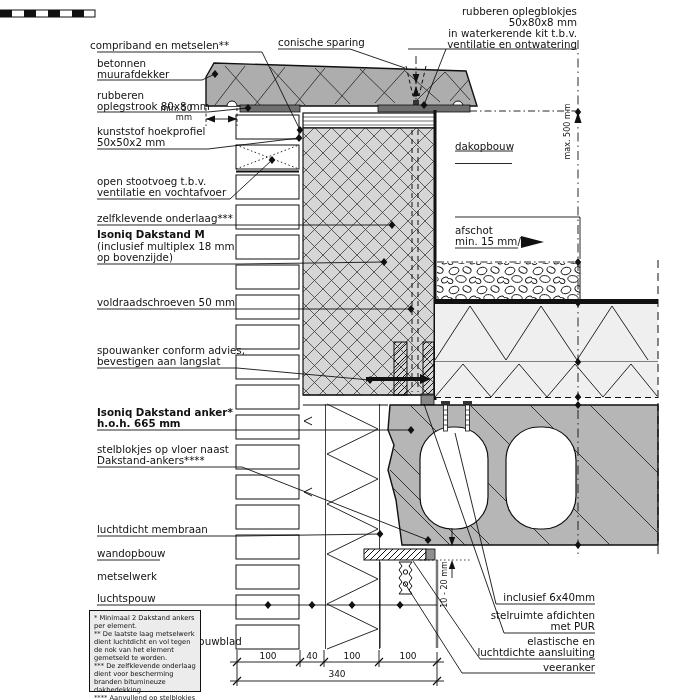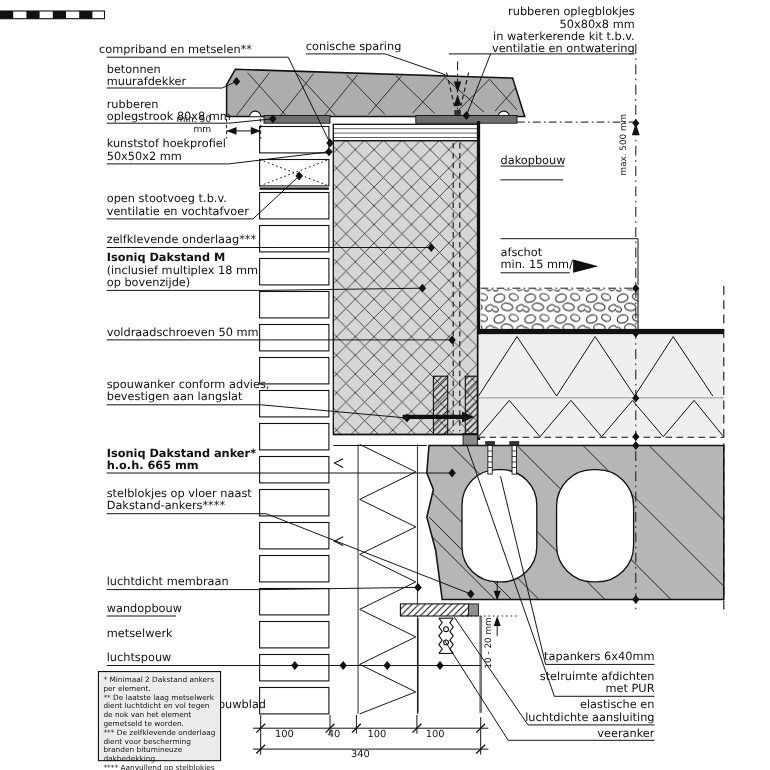--- a/index.html
+++ b/index.html
@@ -4,21 +4,21 @@
 <style>
   html,body{margin:0;padding:0;background:#fff;}
   #stage{position:relative;width:700px;height:700px;background:#fff;overflow:hidden;
          font-family:"DejaVu Sans",sans-serif;color:#111;}
   #stage svg{position:absolute;left:0;top:0;}
   .lbl{position:absolute;font:10.3px/11px "DejaVu Sans",sans-serif;color:#111;white-space:pre-line;}
   .b{font-weight:bold;}
   .r{text-align:right;}
   .sm{font-size:8.3px;line-height:9px;}
   .rot{transform:rotate(-90deg);font-size:8px;line-height:9px;text-align:center;}
-  .dim{position:absolute;font:9px/10px "DejaVu Sans",sans-serif;text-align:left;margin-top:12px;}
+  .dim{position:absolute;font:9px/10px "DejaVu Sans",sans-serif;text-align:center;}
   .list div{height:10.8px;}
   #notebox{position:absolute;left:89px;top:610px;width:112px;height:82px;
            background:#ececec;border:1.2px solid #111;padding:3px 4px;box-sizing:border-box;}
   #notebox .note{font:6.7px/8px "DejaVu Sans",sans-serif;white-space:normal;}
 </style>
 </head>
 <body>
 
 <div id="stage">
 
@@ -321,21 +321,21 @@
 50x80x8 mm
 in waterkerende kit t.b.v.
 ventilatie en ontwatering</div>
 
 <div class="lbl" style="left:455px;top:141px">dakopbouw</div>
 <div class="lbl" style="left:455px;top:225px">afschot</div>
 <div class="lbl" style="left:455px;top:236px">min. 15 mm/m</div>
 <div class="lbl rot" style="left:527px;top:127px;width:80px">max. 500 mm</div>
 <div class="lbl rot" style="left:404px;top:580px;width:80px">10 - 20 mm</div>
 
-<div class="lbl r" style="right:105px;top:592px">tapankers 6x40mm</div>
+<div class="lbl r" style="right:105px;top:592px">inclusief 6x40mm</div>
 <div class="lbl r" style="right:105px;top:636px">elastische en
 luchtdichte aansluiting</div>
 <div class="lbl r" style="right:105px;top:610px">stelruimte afdichten
 met PUR</div>
 <div class="lbl r" style="right:105px;top:662px">veeranker</div>
 
 <div class="dim" style="left:250px;top:651px;width:36px">100</div>
 <div class="dim" style="left:298px;top:651px;width:28px">40</div>
 <div class="dim" style="left:334px;top:651px;width:36px">100</div>
 <div class="dim" style="left:387px;top:651px;width:42px">100</div>

